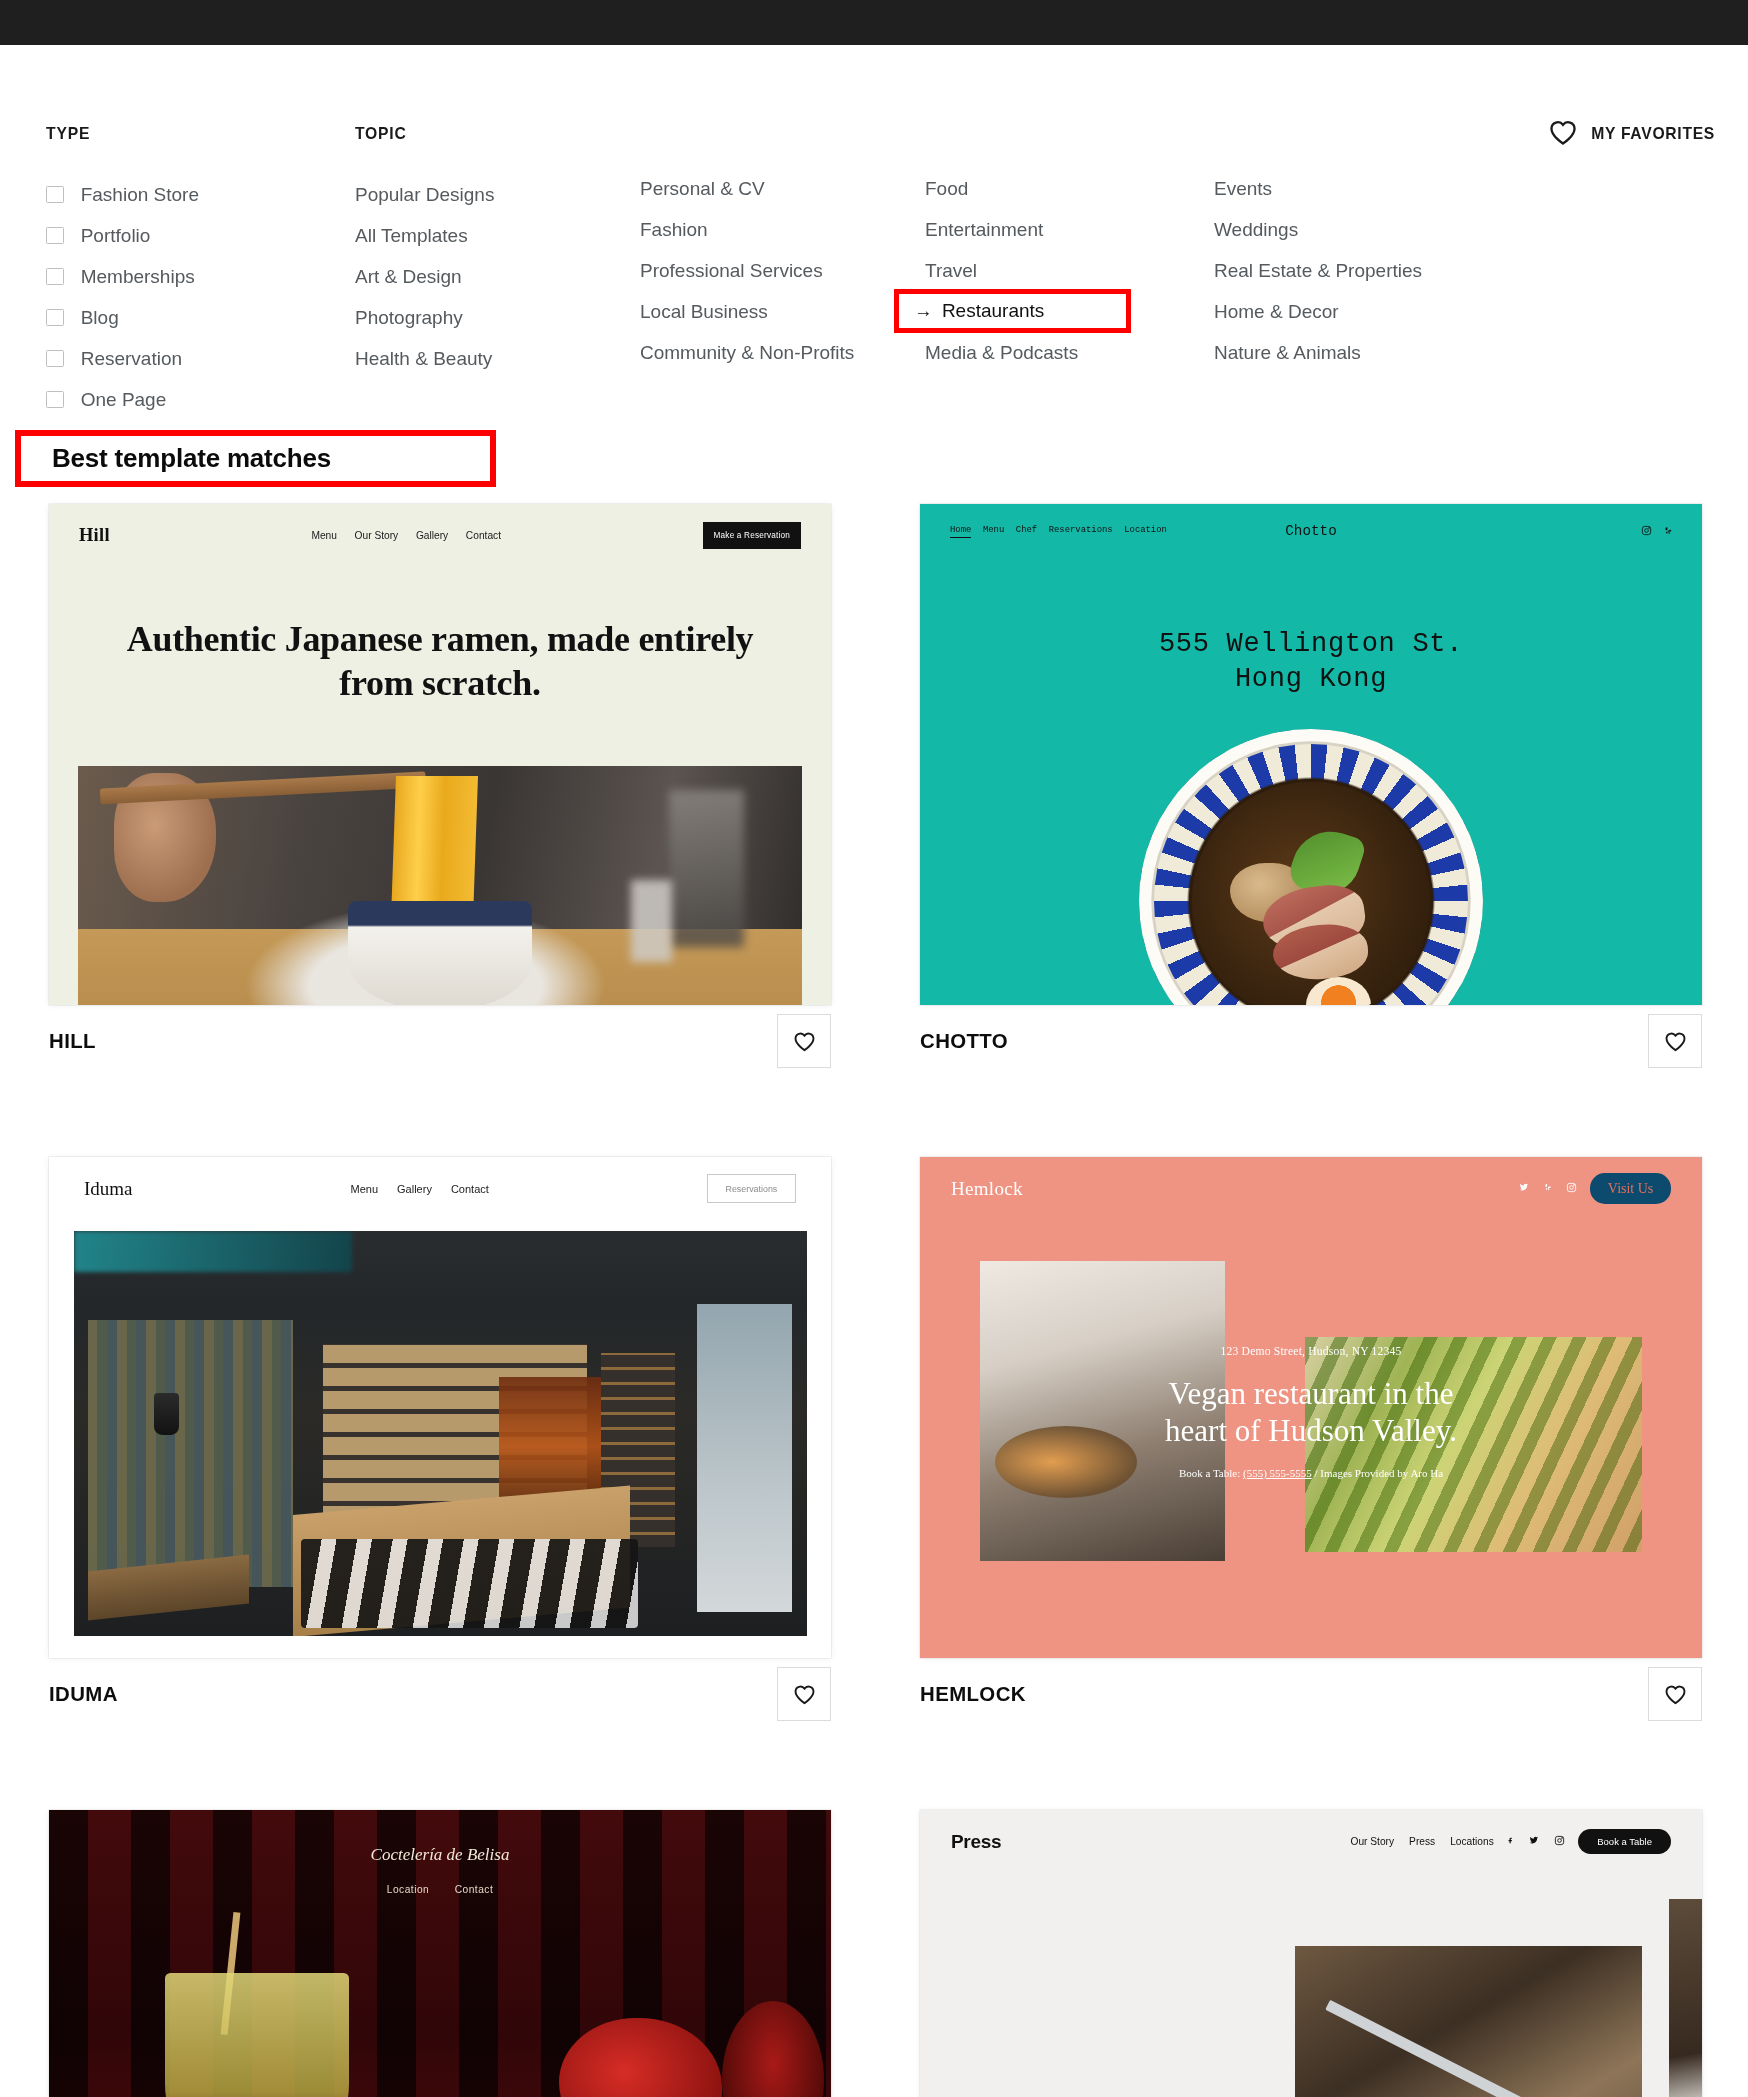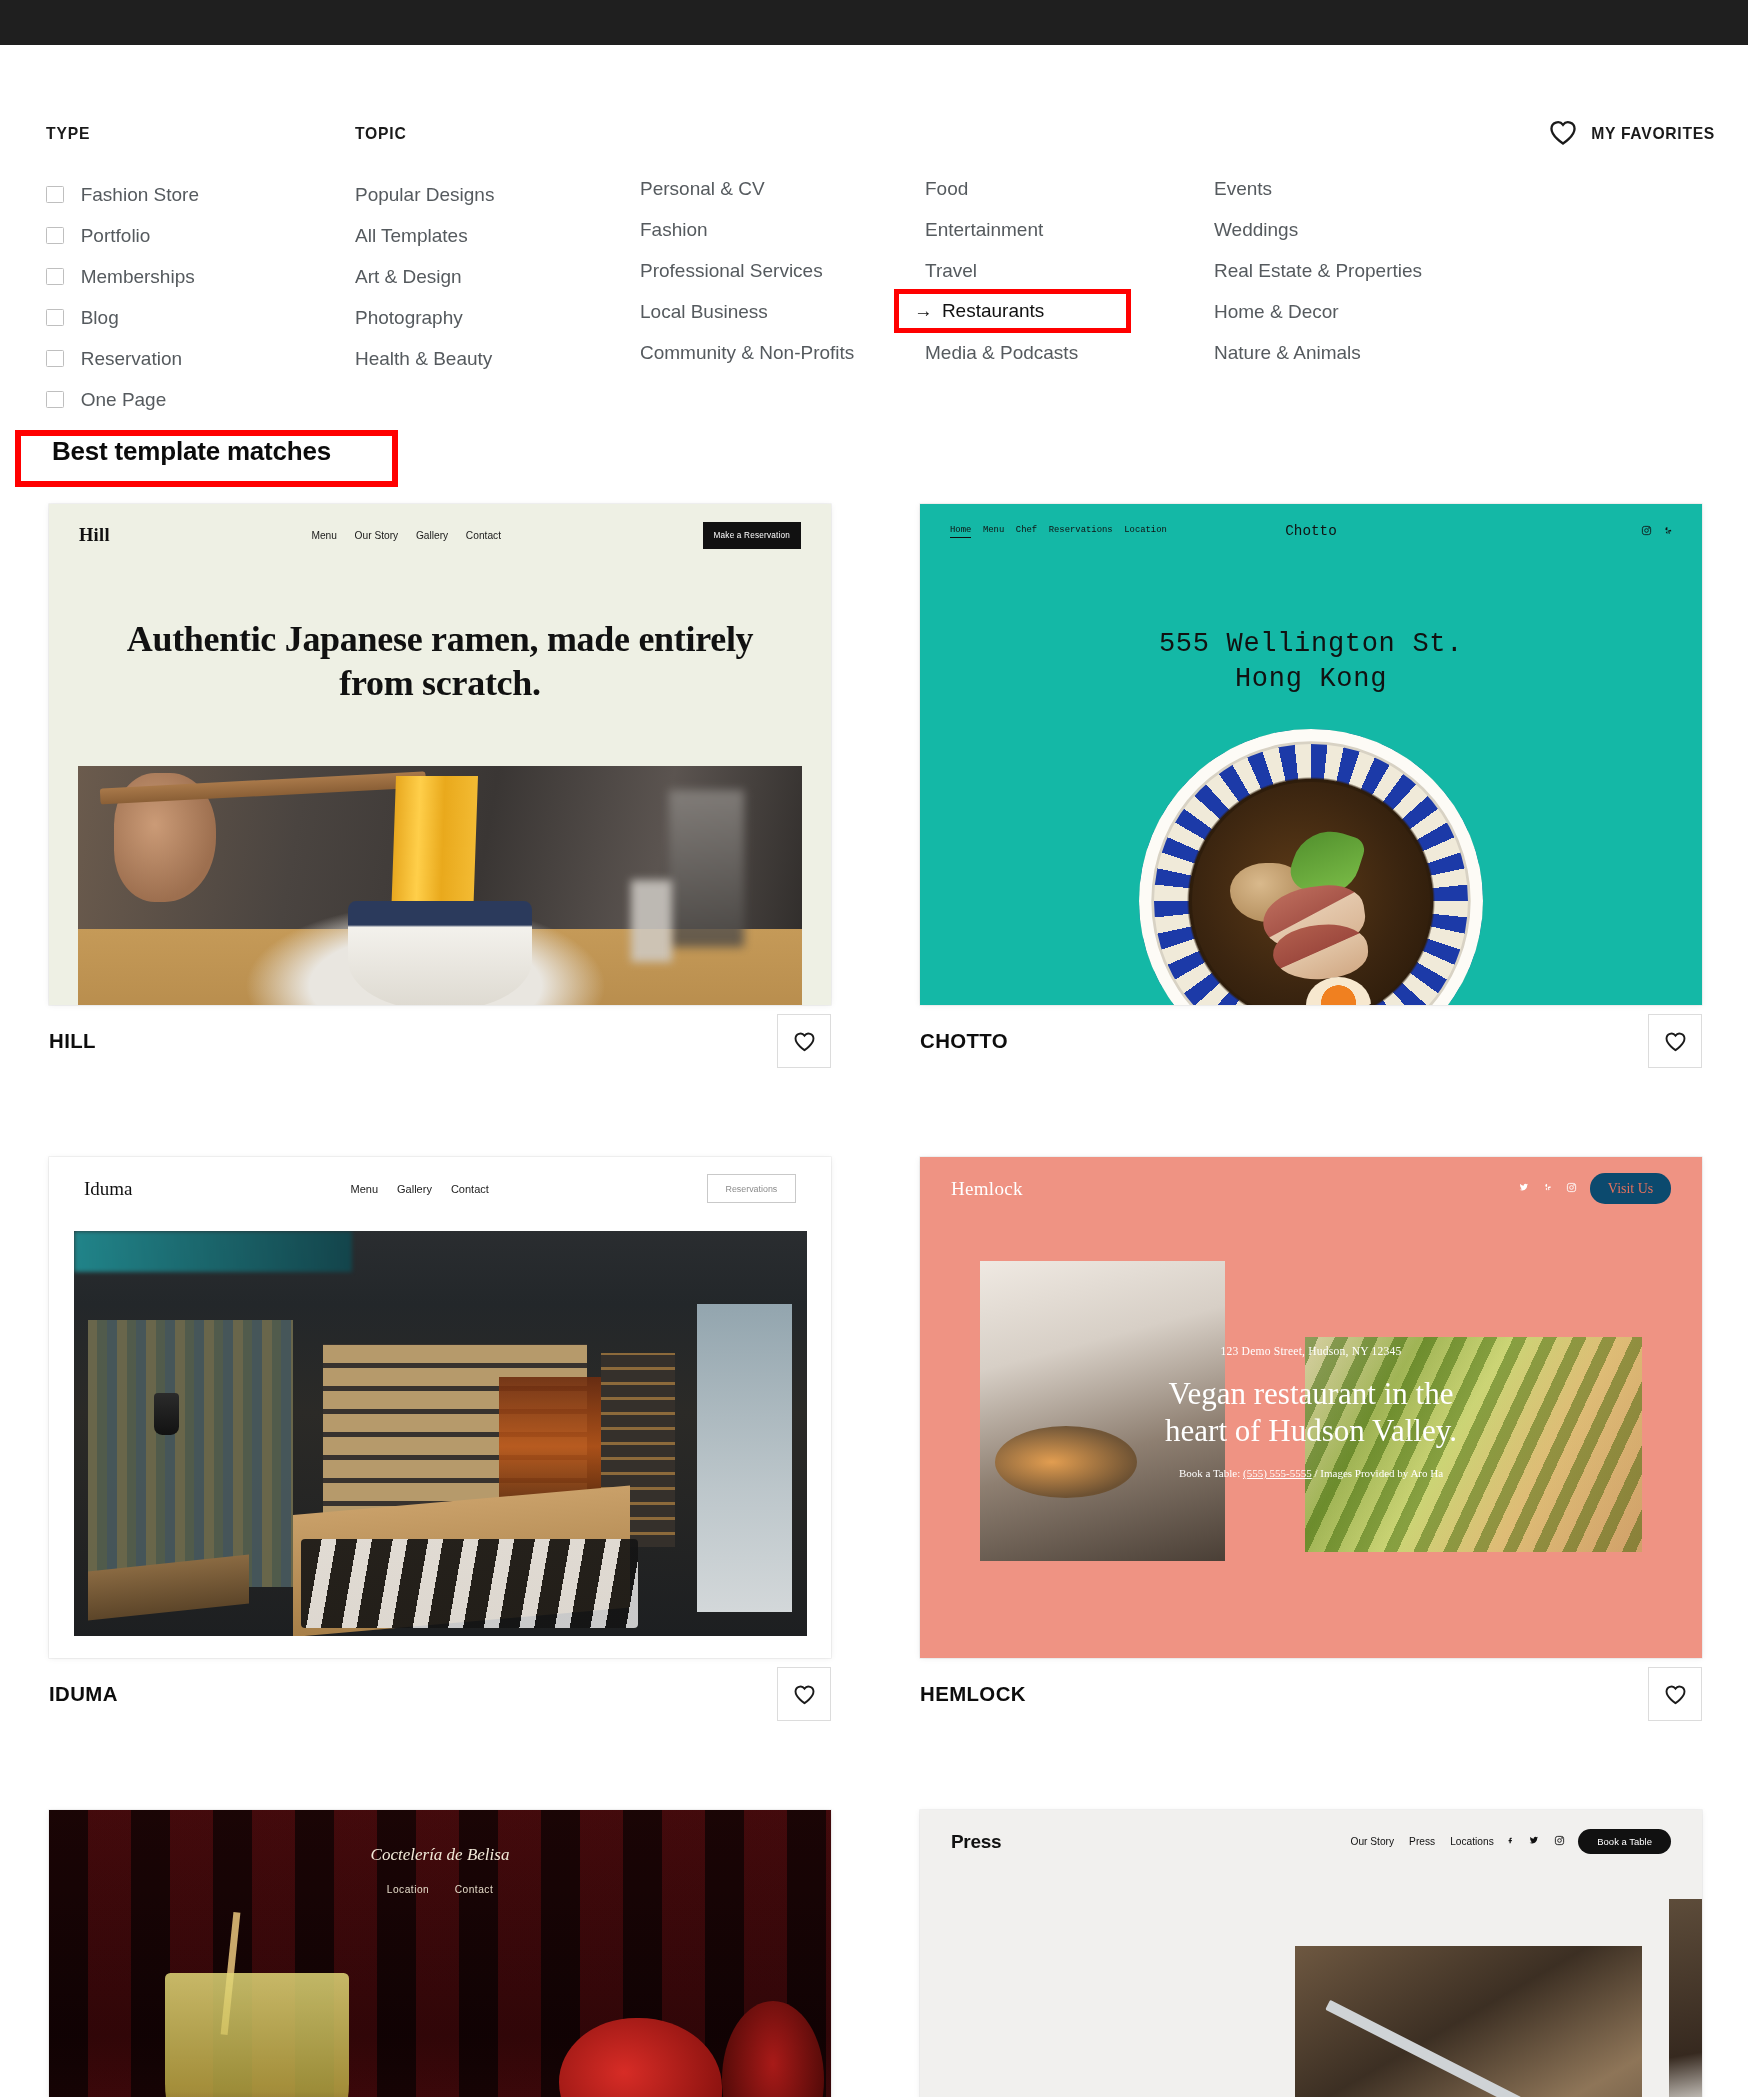--- a/index.html
+++ b/index.html
@@ -101,26 +101,26 @@
     color: #1a1a1a;
     margin-left: 13.6px;
     text-transform: uppercase;
   }
 
   
   .sec-head-box {
     position: absolute;
     left: 15px;
     top: 430px;
-    width: 383px;
+    width: 481px;
     height: 57px;
     border: 6.8px solid #ff0000;
     background: #ffffff;
     display: flex;
-    align-items: flex-start;
+    align-items: center;
     padding-left: 31px;
     z-index: 5;
   }
   .sec-head-box h2 {
     font-size: 26px;
     font-weight: 700;
     color: #0b0b0b;
     letter-spacing: -0.2px;
   }
 

